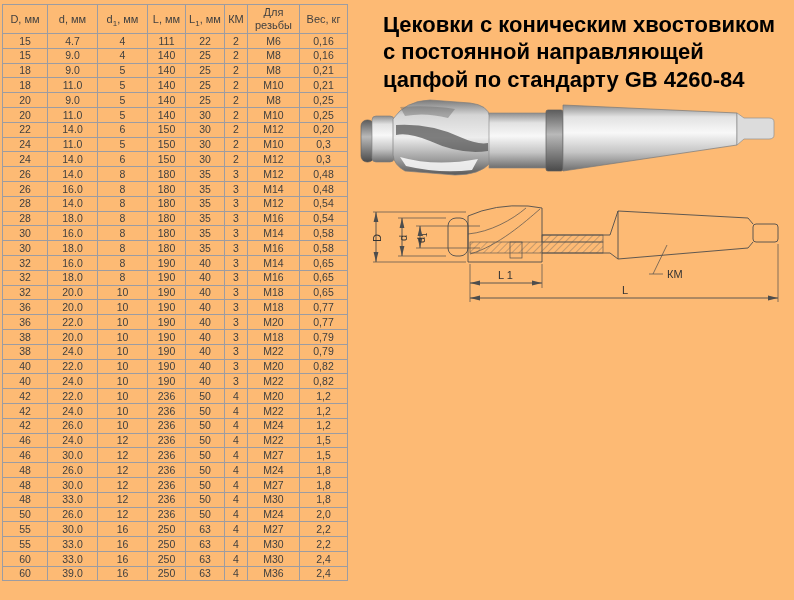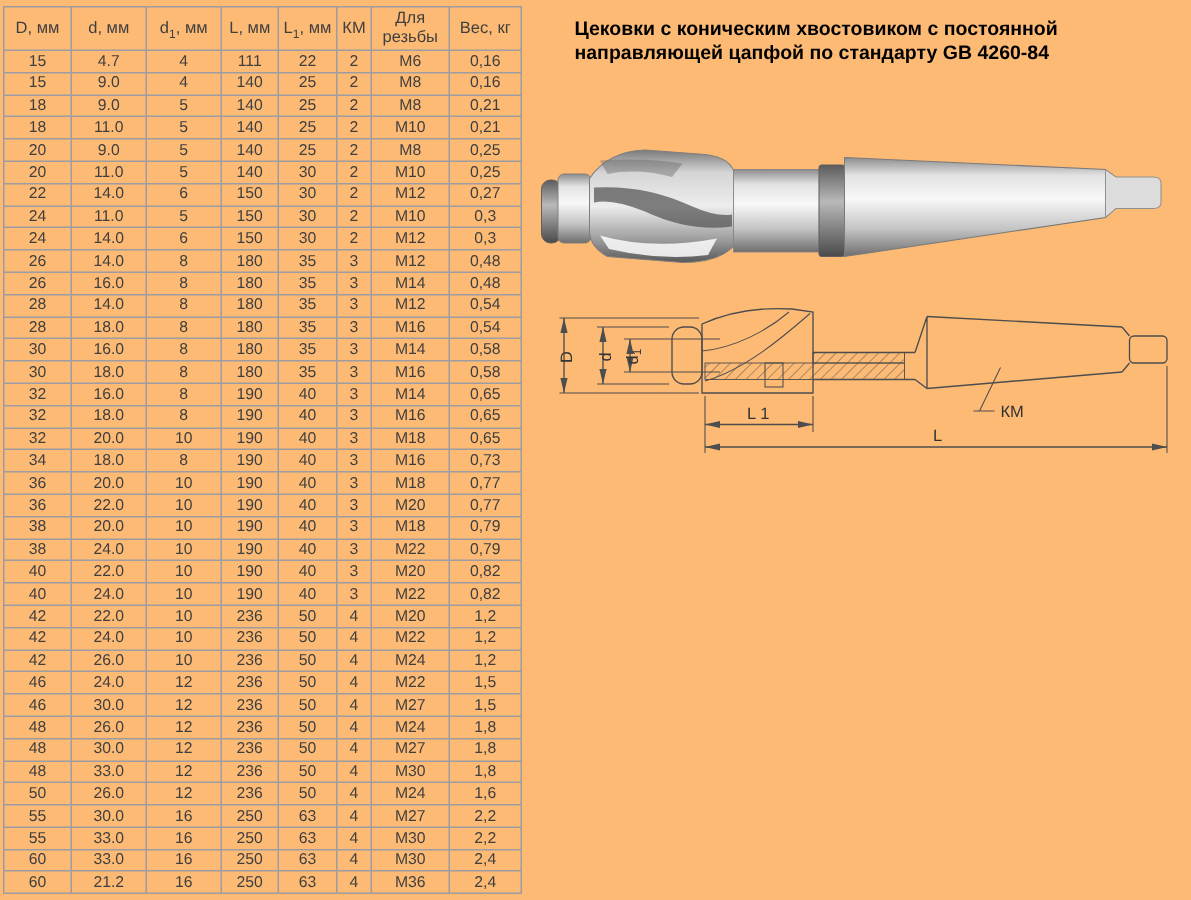--- a/index.html
+++ b/index.html
@@ -6,21 +6,21 @@
   .page{position:relative;width:794px;height:600px;background:#fdba74;overflow:hidden;
         font-family:"Liberation Sans",sans-serif;}
   table.spec{position:absolute;left:2px;top:4px;width:345px;border-collapse:collapse;
              table-layout:fixed;}
   .spec th,.spec td{border:1px solid #9c9ca2;text-align:center;vertical-align:middle;
              color:#3f3f3f;overflow:hidden;white-space:nowrap;}
   .spec th{font-size:11px;font-weight:normal;height:28px;line-height:1.15;padding:0 1px;
              white-space:normal;}
   .spec td{font-size:10.5px;height:13.8px;line-height:1;padding:0;}
   .spec sub{font-size:8px;line-height:0;}
-  .title{position:absolute;left:383px;top:11px;width:400px;font-size:13px;font-weight:bold;
+  .title{position:absolute;left:383px;top:11px;width:400px;font-size:22px;font-weight:bold;
          color:#000000;line-height:1.24;}
   .photo{position:absolute;left:360px;top:85px;}
   .drawing{position:absolute;left:370px;top:196px;}
   .drawing .ln{stroke:#4d4d4d;stroke-width:0.9;fill:none;}
   .drawing .thin{stroke:#4d4d4d;stroke-width:0.7;fill:none;}
   .drawing .dim{stroke:#4d4d4d;stroke-width:0.9;fill:none;
                 marker-start:url(#arS);marker-end:url(#arE);}
   .drawing text{fill:#333333;font-size:11px;font-family:"Liberation Sans",sans-serif;}
 </style>
 </head>
@@ -113,21 +113,21 @@
       <td>0,25</td>
     </tr>
         <tr>
       <td>22</td>
       <td>14.0</td>
       <td>6</td>
       <td>150</td>
       <td>30</td>
       <td>2</td>
       <td>M12</td>
-      <td>0,27</td>
+      <td>0,20</td>
     </tr>
         <tr>
       <td>24</td>
       <td>11.0</td>
       <td>5</td>
       <td>150</td>
       <td>30</td>
       <td>2</td>
       <td>M10</td>
       <td>0,3</td>
@@ -226,30 +226,20 @@
       <td>32</td>
       <td>20.0</td>
       <td>10</td>
       <td>190</td>
       <td>40</td>
       <td>3</td>
       <td>M18</td>
       <td>0,65</td>
     </tr>
         <tr>
-      <td>34</td>
-      <td>18.0</td>
-      <td>8</td>
-      <td>190</td>
-      <td>40</td>
-      <td>3</td>
-      <td>M16</td>
-      <td>0,73</td>
-    </tr>
-        <tr>
       <td>36</td>
       <td>20.0</td>
       <td>10</td>
       <td>190</td>
       <td>40</td>
       <td>3</td>
       <td>M18</td>
       <td>0,77</td>
     </tr>
         <tr>
@@ -383,21 +373,21 @@
       <td>1,8</td>
     </tr>
         <tr>
       <td>50</td>
       <td>26.0</td>
       <td>12</td>
       <td>236</td>
       <td>50</td>
       <td>4</td>
       <td>M24</td>
-      <td>1,6</td>
+      <td>2,0</td>
     </tr>
         <tr>
       <td>55</td>
       <td>30.0</td>
       <td>16</td>
       <td>250</td>
       <td>63</td>
       <td>4</td>
       <td>M27</td>
       <td>2,2</td>
@@ -417,21 +407,21 @@
       <td>33.0</td>
       <td>16</td>
       <td>250</td>
       <td>63</td>
       <td>4</td>
       <td>M30</td>
       <td>2,4</td>
     </tr>
         <tr>
       <td>60</td>
-      <td>21.2</td>
+      <td>39.0</td>
       <td>16</td>
       <td>250</td>
       <td>63</td>
       <td>4</td>
       <td>M36</td>
       <td>2,4</td>
     </tr>
       </tbody>
   </table>
 

